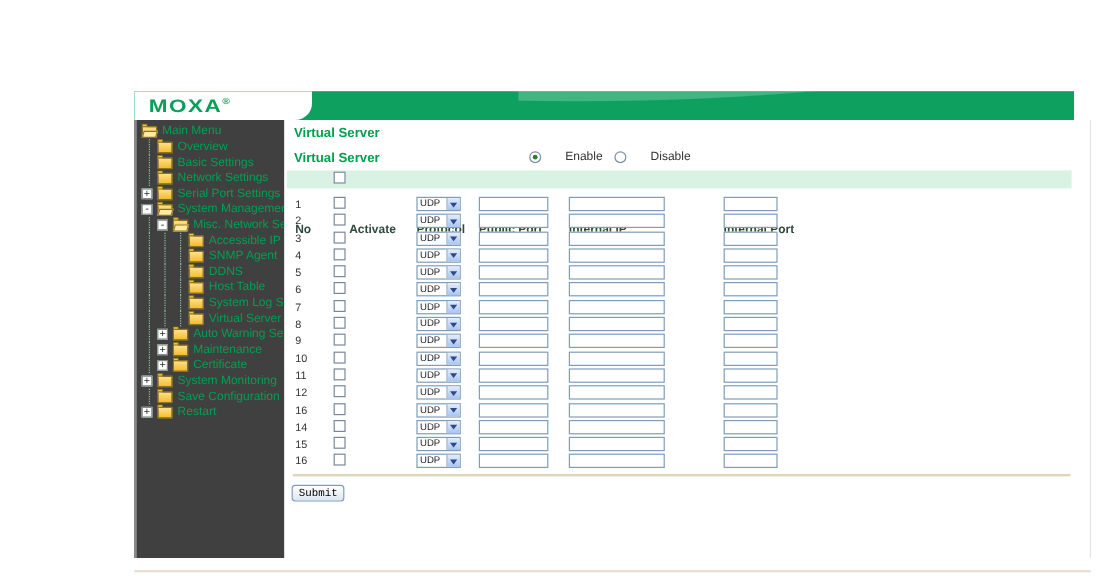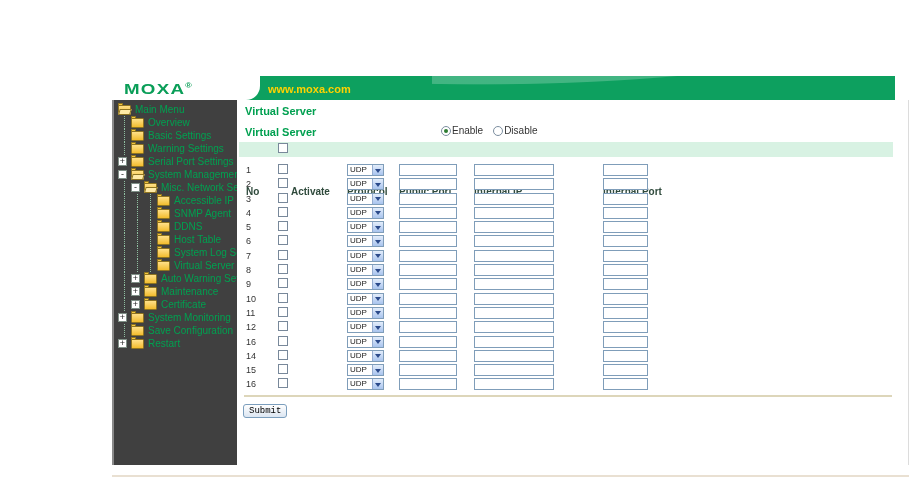--- a/index.html
+++ b/index.html
@@ -36,21 +36,21 @@
   .folder .tab { position:absolute; top:-2px; left:0; width:5px; height:4px; background:#f6c83e; border:1px solid #8f7420; border-bottom:none; border-radius:1px 1px 0 0; }
   .folder .back { position:absolute; left:0; top:0; width:13px; height:10px; background:linear-gradient(#ffe089,#f2bc2e); border:1px solid #8f7420; border-radius:1px; }
   .folder .front { position:absolute; left:0; bottom:0; width:12px; height:6px; background:#ffeaa6; border:1px solid #8f7420; transform:skewX(-16deg); transform-origin:bottom left; }
   .tree-label { font-size:10px; }
 
   
   .content { position:relative; flex:1; background:#fff; font-size:10px; }
   .page-title { position:absolute; left:8px; top:5px; color:#00a050; font-weight:bold; font-size:11px; }
   .field-label { position:absolute; left:8px; top:26px; color:#00a050; font-weight:bold; font-size:11px; }
   .radio-row { position:absolute; left:204px; top:25px; display:flex; gap:10px; align-items:center; }
-  .radio-wrap { display:flex; align-items:center; gap:1px; }
+  .radio-wrap { display:flex; align-items:center; gap:20px; }
   .radio { width:10px; height:10px; border:1px solid #7c8ea0; border-radius:50%; background:#fff; position:relative; }
   .radio.sel::after { content:''; position:absolute; left:2px; top:2px; width:4px; height:4px; border-radius:50%; background:#2e7d32; }
   .radio-label { font-size:10px; color:#333; }
 
   .thead { position:absolute; left:2px; top:42px; width:654px; height:15px; background:#d8f2e3; }
   .hl { position:absolute; top:1px; font-size:10px; font-weight:bold; color:#2f4a3c;margin-top:43px; }
   .hchk { position:absolute; top:2px; }
 
   .c-no  { left:7px; }
   .c-chk { left:39px; }
@@ -80,21 +80,20 @@
 </head>
 <body>
 
 <div class="ui">
 
   <div class="banner">
     <div class="swoosh"></div>
     <div class="logo-box">
       <span class="logo-text"><span>MOXA</span><span class="logo-reg">®</span></span>
     </div>
-    <span class="site-link">www.moxa.com</span>
   </div>
 
   <div class="main-row">
     <div class="sidebar" id="tree">
         <div class="tree-row">
           <span class="folder open">
             <span class="tab"></span>
             <span class="back"></span>
             <span class="front"></span>
           </span>
@@ -115,21 +114,21 @@
             <span class="back"></span>
           </span>
           <span class="tree-label">Basic Settings</span>
         </div>
         <div class="tree-row">
           <span class="tree-gap"></span>
           <span class="folder">
             <span class="tab"></span>
             <span class="back"></span>
           </span>
-          <span class="tree-label">Warning Settings</span>
+          <span class="tree-label">Network Settings</span>
         </div>
         <div class="tree-row">
           <span class="expand-box">+</span>
           <span class="folder">
             <span class="tab"></span>
             <span class="back"></span>
           </span>
           <span class="tree-label">Serial Port Settings</span>
         </div>
         <div class="tree-row">

